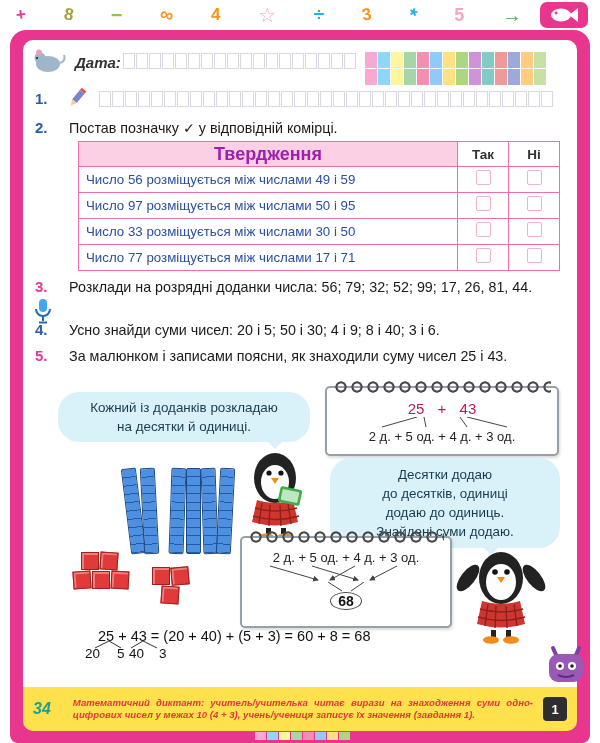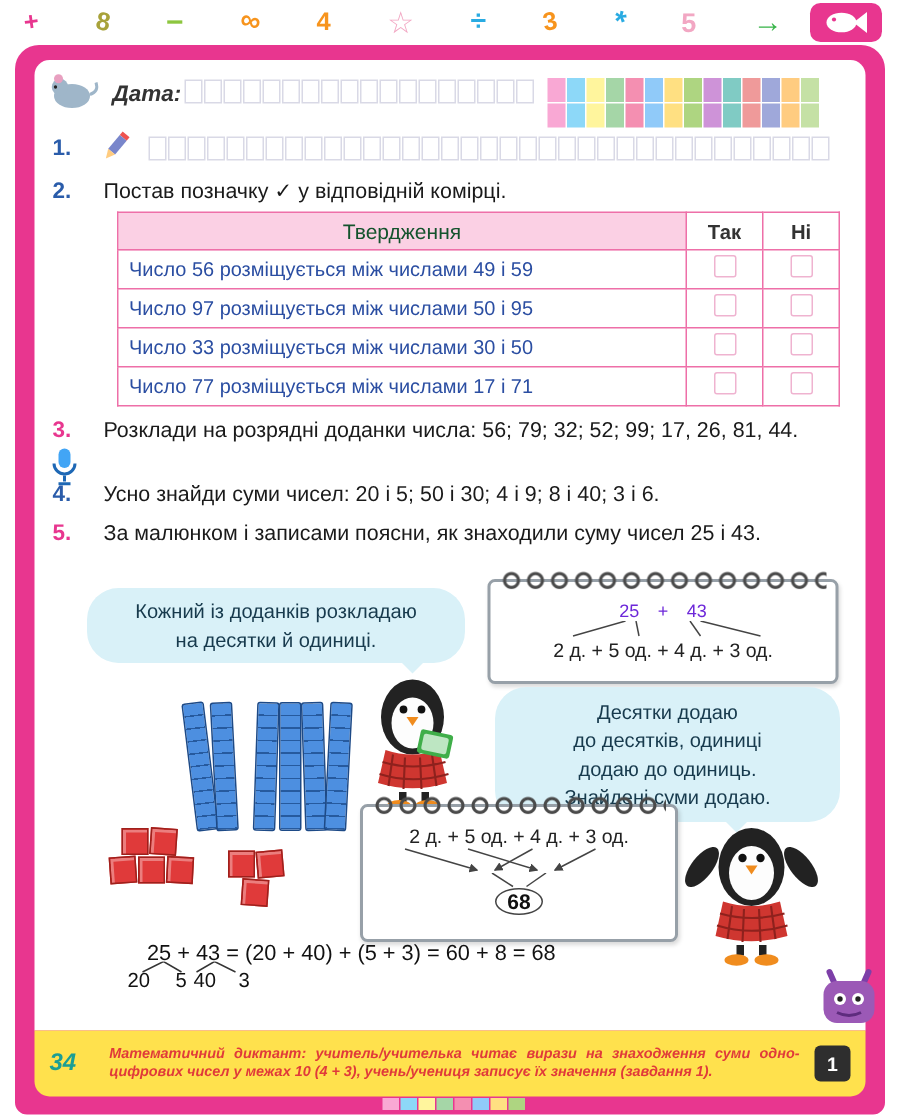--- a/index.html
+++ b/index.html
@@ -33,42 +33,42 @@
   .blue{color:#2a5caa;} .pink{color:#e8368f;}
   .task-text{position:absolute;font-size:14.3px;color:#1a1a1a;line-height:19px;text-align:justify;}
   .cellrow{position:absolute;display:flex;}
   .cell{display:inline-block;width:12px;height:16px;border:1px solid #d9d9e6;box-sizing:border-box;
         background:#fff;margin-right:1px;}
   .checker{position:absolute;display:flex;flex-wrap:wrap;width:183px;height:34px;}
   .checker .cell{border:none;width:12px;height:16px;margin:0 1px 1px 0;}
   
   .tbl{position:absolute;left:55px;top:101px;border-collapse:collapse;width:482px;}
   .tbl th,.tbl td{border:1.6px solid #ee6fa8;}
-  .hdr{background:#fbd0e4;font-size:14px;color:#14532d;text-align:center;font-weight:normal;height:22px;}
+  .hdr{background:#fbd0e4;font-size:18px;color:#a21caf;text-align:center;font-weight:bold;height:22px;}
   .yn{width:48px;text-align:center;font-weight:bold;font-size:13.5px;color:#333;background:#fff;}
   .stmt{color:#2b4ea2;font-size:13.3px;padding:3px 7px;height:19px;}
   .chk{text-align:center;}
   .box{display:inline-block;width:13px;height:13px;border:1.5px solid #efb3d0;border-radius:2px;background:#fff;}
   
   .bubble{position:absolute;background:#d9f1f8;border-radius:21px;display:flex;flex-direction:column;
           justify-content:center;align-items:center;font-size:13.4px;color:#173a4d;line-height:19px;}
   .bubble:after{content:"";position:absolute;width:0;height:0;border:9px solid transparent;
                 border-top-color:#d9f1f8;}
   .bubble1{left:35px;top:352px;width:252px;height:50px;}
   .bubble1:after{right:26px;bottom:-16px;}
   .bubble2{left:307px;top:418px;width:230px;height:90px;}
   .bubble2:after{right:60px;bottom:-16px;}
   
   .notebook{position:absolute;background:#fff;border:2px solid #97a0a8;border-radius:5px;
             box-shadow:1px 2px 3px rgba(0,0,0,.15);}
   .spiral{position:absolute;left:6px;right:6px;top:-9px;height:17px;
           background-image:radial-gradient(circle at 8px 8px, rgba(0,0,0,0) 3.2px, #4a4a4a 3.9px, #4a4a4a 5.3px, rgba(0,0,0,0) 6px);
           background-size:16px 17px;background-repeat:repeat-x;}
   .nb1{left:302px;top:346px;width:230px;height:66px;text-align:center;}
-  .nb1 .l1{margin-top:12px;font-size:12px;color:#6d28d9;word-spacing:9px;}
+  .nb1 .l1{margin-top:12px;font-size:15px;color:#be185d;word-spacing:9px;}
   .nb1 .l2{font-size:13px;color:#222;margin-top:1px;}
   .nb2{left:217px;top:496px;width:208px;height:88px;text-align:center;}
   .nb2 .l1{margin-top:12px;font-size:13px;color:#222;}
   .nb2 .l2{font-size:13.5px;color:#111;word-spacing:6px;}
   .nb2 .res{display:inline-block;font-size:14px;font-weight:bold;color:#111;border:1.5px solid #444;
             border-radius:50%;padding:0 7px;line-height:16px;}
   .arr{display:block;margin:0 auto;}
   
   .rod{position:absolute;width:13px;height:84px;border:1px solid #1d4a87;border-radius:2px;
        background:repeating-linear-gradient(to bottom,#4d8fe0 0 7.4px,#265a9e 7.4px 8.4px);}

